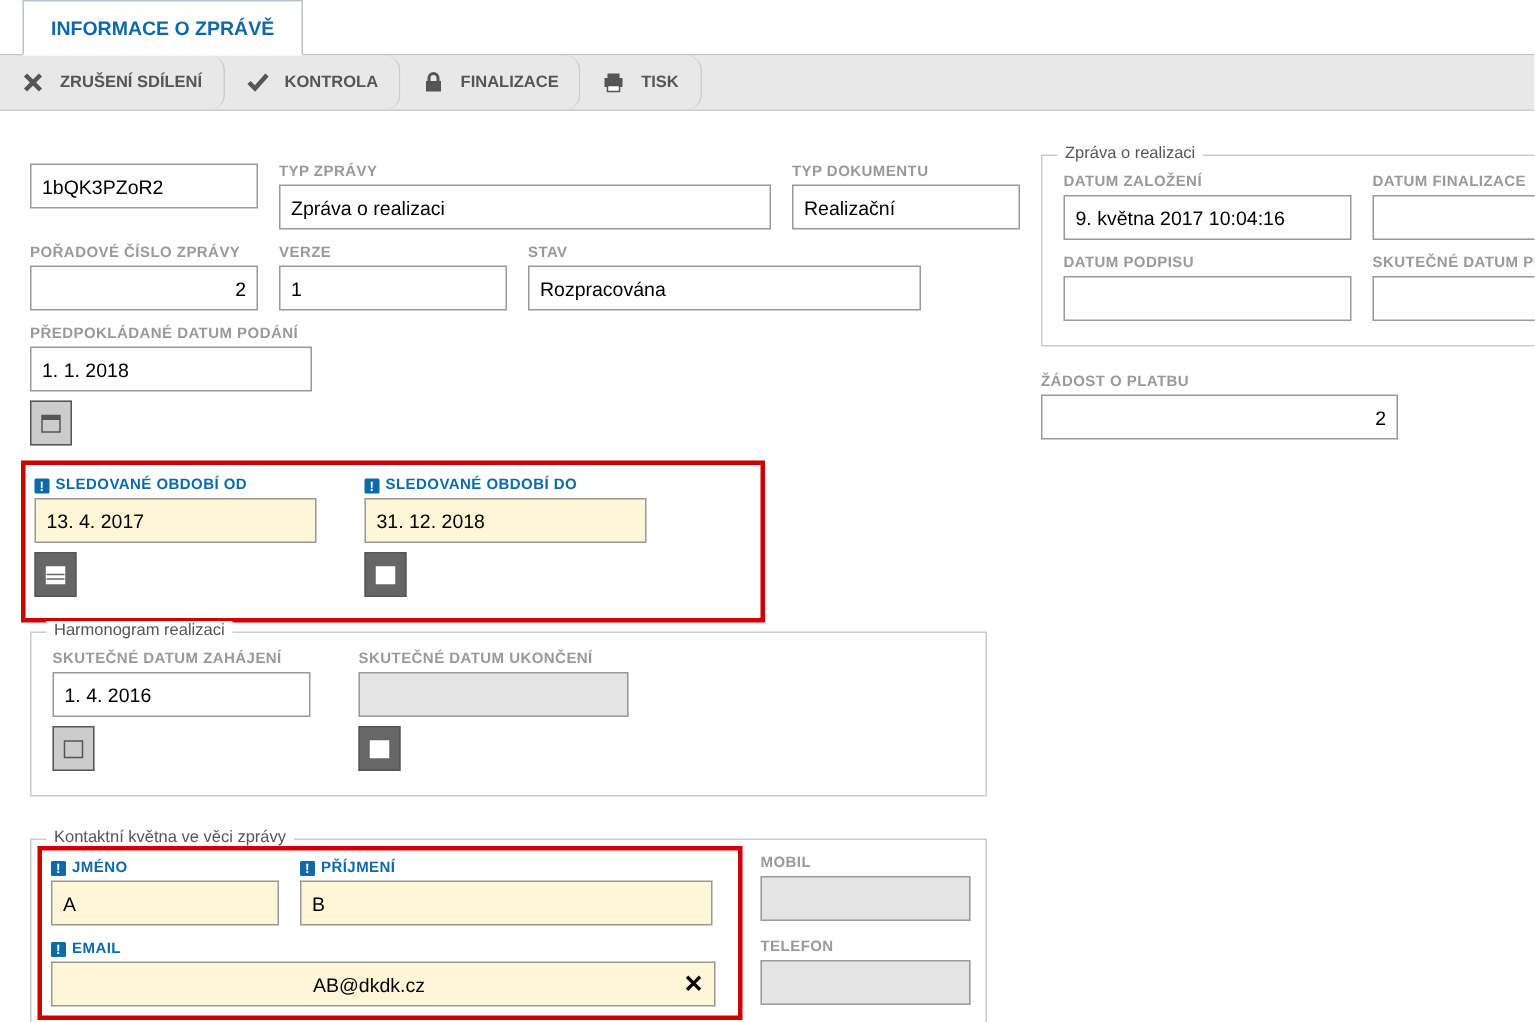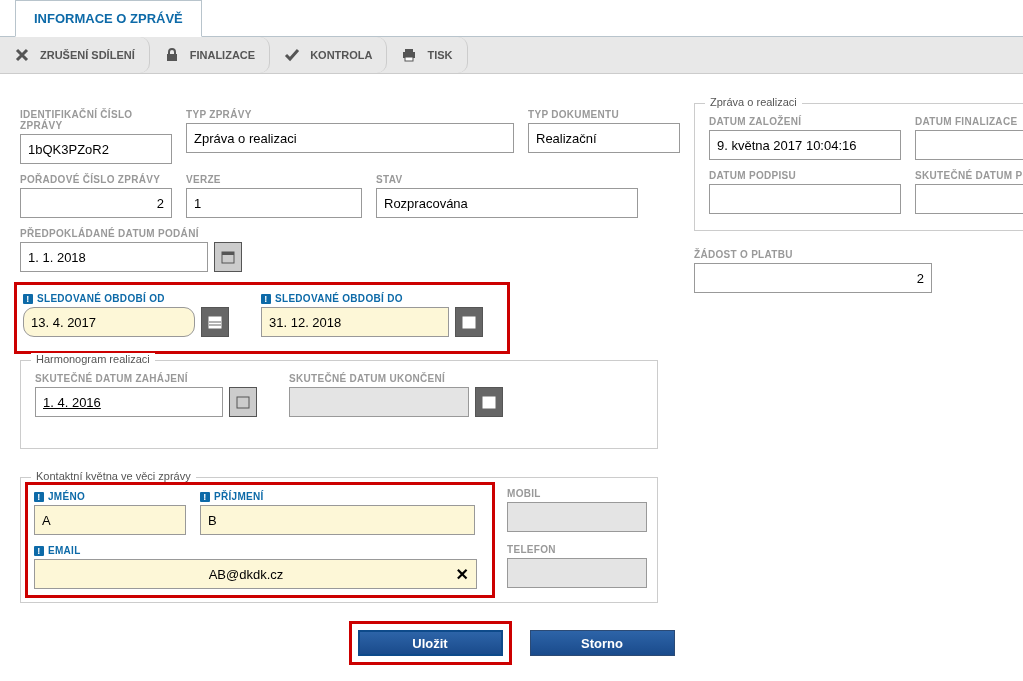--- a/index.html
+++ b/index.html
@@ -22,21 +22,21 @@
 .field { display: flex; flex-direction: column; }
 .flabel { font-size: 10px; color: #999; font-weight: bold; letter-spacing: 0.3px; margin-bottom: 3px; text-transform: uppercase; display: flex; align-items: center; gap: 4px; }
 .flabel.req { color: #0d6aa8; }
 .req-icon { width: 10px; height: 10px; background: #0d6aa8; display: inline-flex; align-items: center; justify-content: center; color: #fff; font-weight: bold; font-size: 9px; border-radius: 1px; }
 .finput { border: 1px solid #999; padding: 5px 7px; font-size: 13px; background: #fff; height: 30px; }
 .finput.ro { background: #e4e4e4; color: #555; }
 .finput.hl { background: #fdf7d7; }
 .finput.num { text-align: right; }
 .calbtn { width: 28px; height: 30px; background: #666; border: 1px solid #555; display: inline-flex; align-items: center; justify-content: center; cursor: pointer; }
 .calbtn svg { width: 14px; height: 14px; }
-.dfield { display: flex; gap: 6px; }
+.dfield { display: flex; gap: 6px; flex-direction: column; }
 
 
 .fs { border: 1px solid #ccc; padding: 12px 14px 16px 14px; margin-top: 8px; position: relative; }
 .fs-legend { position: absolute; top: -8px; left: 10px; background: #fff; padding: 0 5px; font-size: 11px; color: #555; }
 
 
 .input-wrap { position: relative; display: inline-block; }
 .input-wrap .finput { width: 100%; text-align: center; }
 .clear-x { position: absolute; right: 8px; top: 50%; transform: translateY(-50%); font-size: 16px; font-weight: bold; cursor: pointer; color: #000; }
 
@@ -65,71 +65,70 @@
       <span class="ticon">
         <svg viewBox="0 0 16 16">
             <path d="M3 3 L13 13 M13 3 L3 13" stroke="#555" stroke-width="3" fill="none"></path>
           </svg>
       </span>
       <span>ZRUŠENÍ SDÍLENÍ</span>
     </div>
     <div class="toolbar-item">
       <span class="ticon">
         <svg viewBox="0 0 16 16">
+            <path d="M2 8 L6 12 L14 3" stroke="#555" stroke-width="3" fill="none"></path>
+          </svg>
+      </span>
+      <span>KONTROLA</span>
+    </div>
+    <div class="toolbar-item">
+      <span class="ticon">
+        <svg viewBox="0 0 16 16">
             <rect x="3" y="7" width="10" height="7" fill="#555"></rect>
             <path d="M5 7 V5 a3 3 0 0 1 6 0 V7" stroke="#555" stroke-width="2" fill="none"></path>
           </svg>
       </span>
       <span>FINALIZACE</span>
-    </div>
-    <div class="toolbar-item">
-      <span class="ticon">
-        <svg viewBox="0 0 16 16">
-            <path d="M2 8 L6 12 L14 3" stroke="#555" stroke-width="3" fill="none"></path>
-          </svg>
-      </span>
-      <span>KONTROLA</span>
     </div>
     <div class="toolbar-item">
       <span class="ticon">
         <svg viewBox="0 0 16 16">
             <rect x="2" y="5" width="12" height="6" fill="#555"></rect>
             <rect x="4" y="2" width="8" height="3" fill="#555"></rect>
             <rect x="4" y="10" width="8" height="4" fill="#fff" stroke="#555"></rect>
           </svg>
       </span>
       <span>TISK</span>
     </div>
   </div>
 
   <div class="form-area">
     <div class="row">
       <div class="left-col">
 
         <div class="row">
           <div class="field" style="width:152px">
-            <span class="flabel">IDENTIFIKAČNÍ ČÍSLO ZPRÁVY</span>
             <input class="finput" value="1bQK3PZoR2" style="">
           </div>
           <div class="field" style="width:382px">
             <span class="flabel">TYP ZPRÁVY</span>
             <input class="finput" value="Zpráva o realizaci" style="">
           </div>
           <div class="field" style="width:152px">
             <span class="flabel">TYP DOKUMENTU</span>
             <input class="finput" value="Realizační" style="">
           </div>
         </div>
 
         <div class="row">
           <div class="field" style="width:152px">
             <span class="flabel">POŘADOVÉ ČÍSLO ZPRÁVY</span>
             <input class="finput num" value="2" style="">
           </div>
-          <div class="field" style="width:176px">
+          <div class="field" style="width:152px">
             <span class="flabel">VERZE</span>
             <input class="finput" value="1" style="">
           </div>
           <div class="field" style="width:262px">
             <span class="flabel">STAV</span>
             <input class="finput" value="Rozpracována" style="">
           </div>
         </div>
 
         <div class="row" style="margin-top:6px">
@@ -148,21 +147,21 @@
         </div>
 
         <div class="red-wrap">
           <div class="row" style="margin-bottom:0">
             <div class="field">
               <span class="flabel req">
                   <span class="req-icon">!</span>
                   <span>SLEDOVANÉ OBDOBÍ OD</span>
                 </span>
               <div class="dfield">
-                <input class="finput hl" style="width: 172px; border-radius: 11px;" value="13. 4. 2017">
+                <input class="finput hl" style="width: 188px;" value="13. 4. 2017">
                 <div class="calbtn">
                   <svg viewBox="0 0 14 14">
                       <rect x="1" y="2" width="12" height="11" fill="#fff" stroke="#fff"></rect>
                       <rect x="1" y="2" width="12" height="3" fill="#fff"></rect>
                       <line x1="1" y1="7" x2="13" y2="7" stroke="#666"></line>
                       <line x1="1" y1="10" x2="13" y2="10" stroke="#666"></line>
                     </svg>
                 </div>
               </div>
             </div>
@@ -179,25 +178,25 @@
                       <rect x="1" y="2" width="12" height="3" fill="#fff"></rect>
                     </svg>
                 </div>
               </div>
             </div>
           </div>
         </div>
 
         <div class="fs" style="width:638px;margin-top:6px">
           <span class="fs-legend">Harmonogram realizaci</span>
-          <div class="row" style="margin-bottom:15px">
+          <div class="row" style="margin-bottom:0">
             <div class="field">
               <span class="flabel">SKUTEČNÉ DATUM ZAHÁJENÍ</span>
               <div class="dfield">
-                <input class="finput" style="width: 188px; text-decoration: underline;" value="1. 4. 2016">
+                <input class="finput" style="width: 172px;" value="1. 4. 2016">
                 <div class="calbtn" style="background:#ccc">
                     <svg viewBox="0 0 14 14">
                       <rect x="1" y="2" width="12" height="11" fill="none" stroke="#555"></rect>
                     </svg>
                   </div>
               </div>
             </div>
             <div class="field" style="margin-left:18px">
               <span class="flabel">SKUTEČNÉ DATUM UKONČENÍ</span>
               <div class="dfield">

